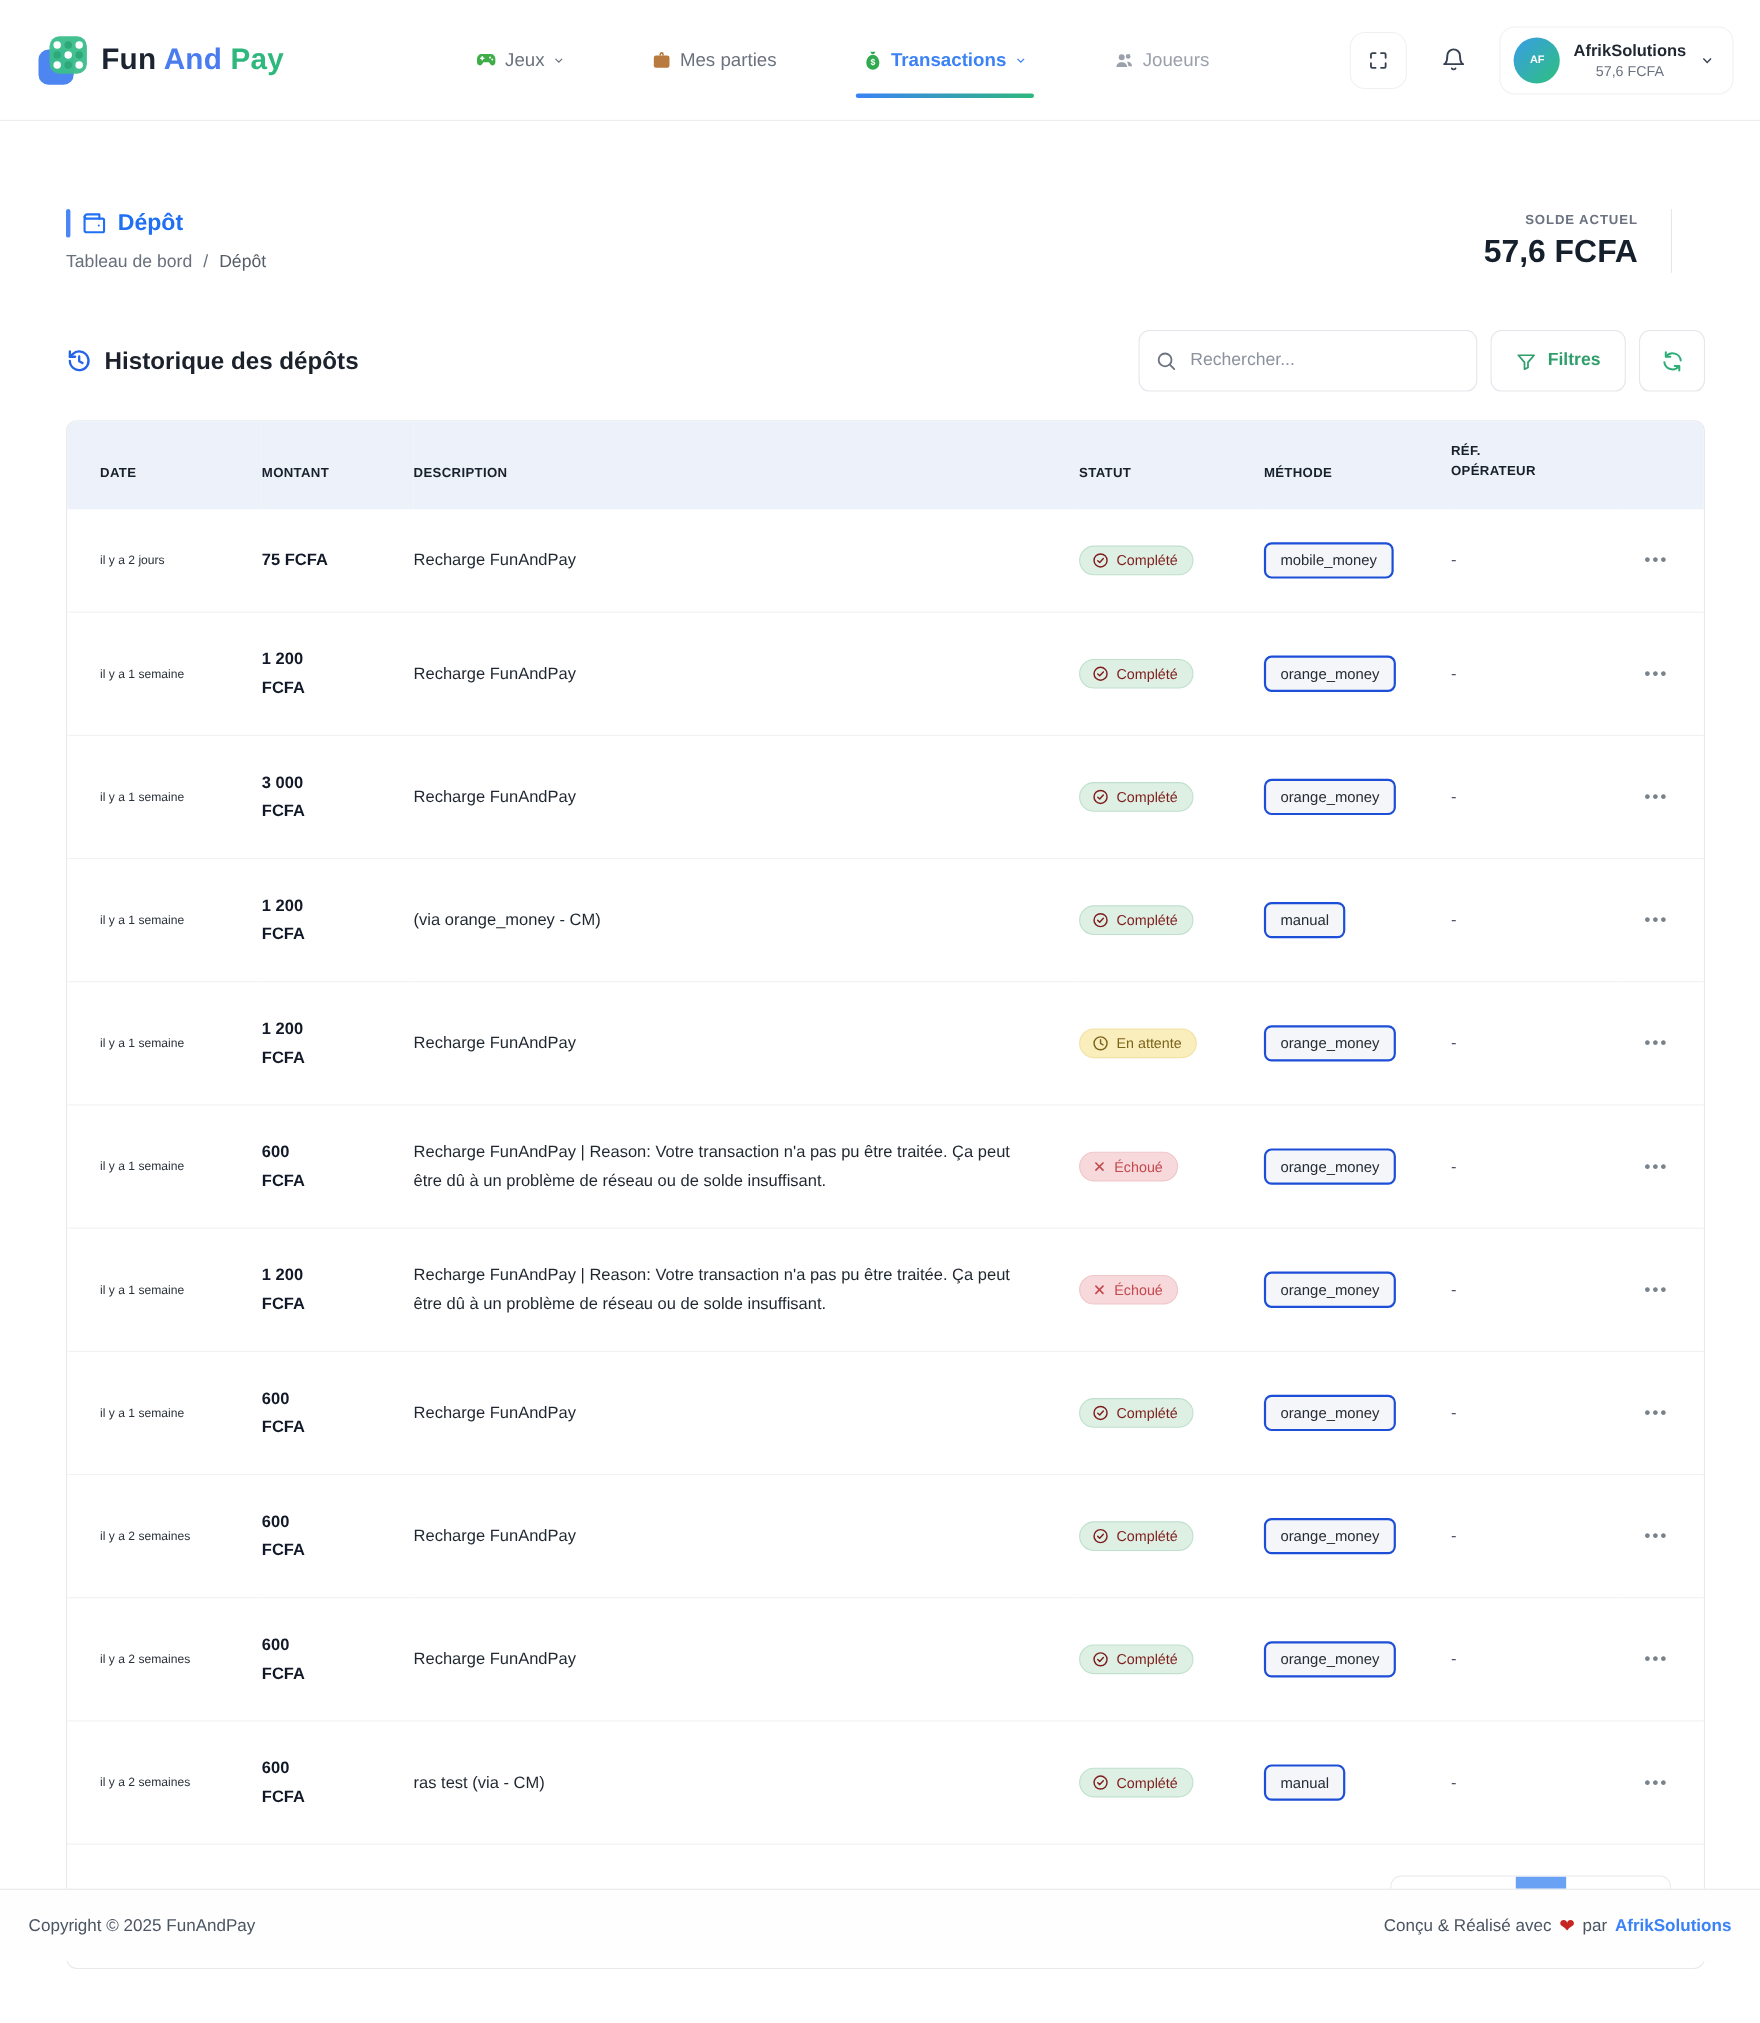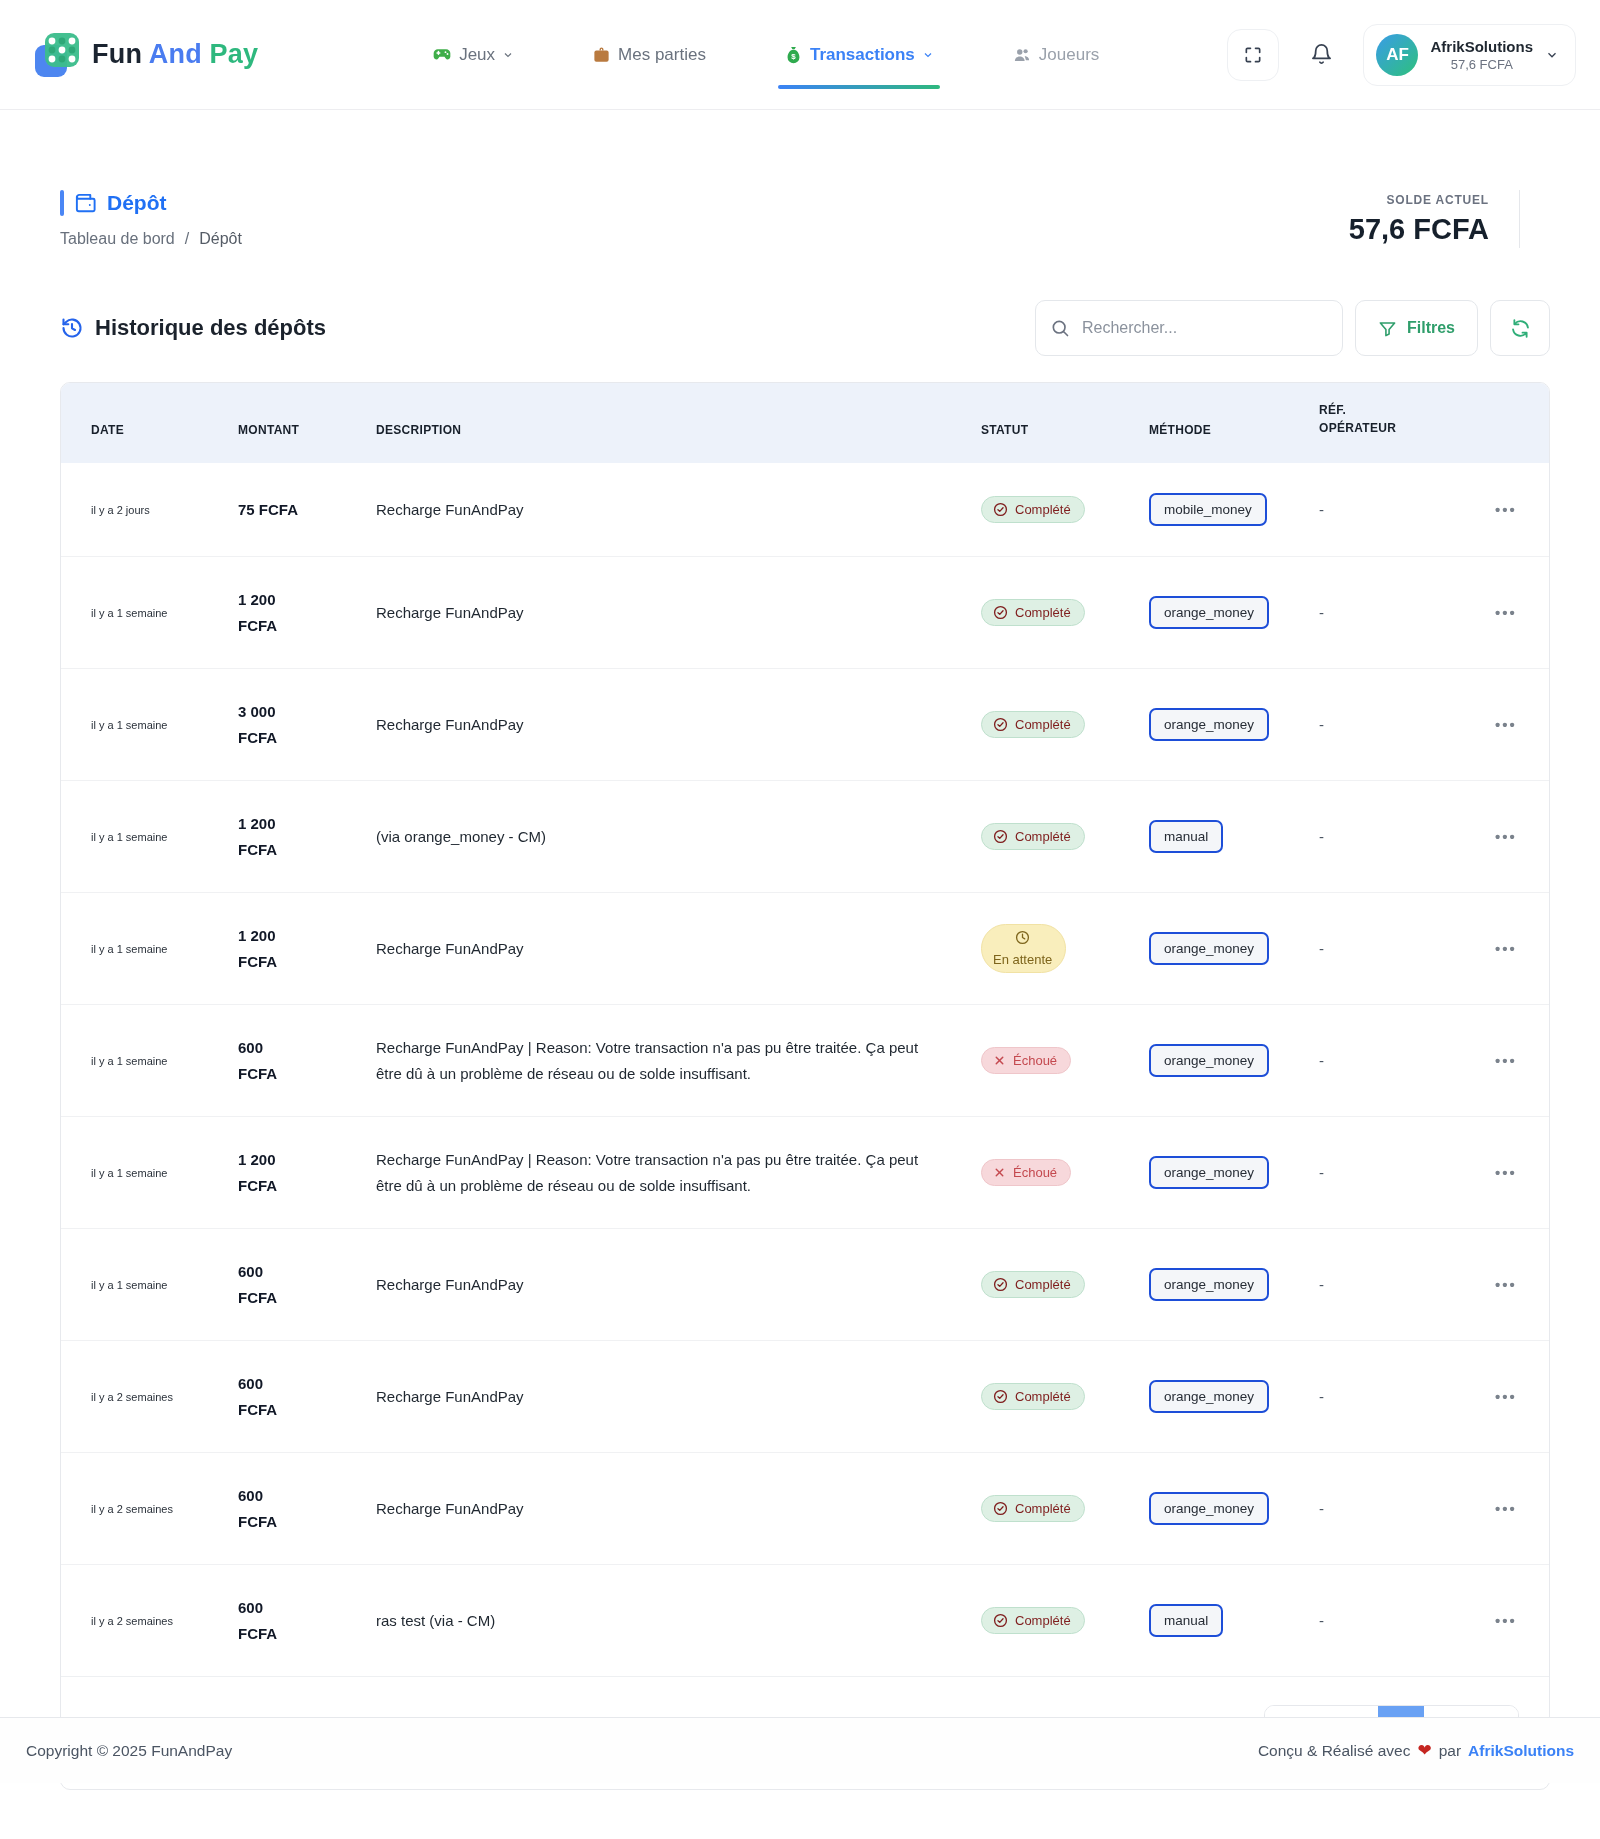--- a/index.html
+++ b/index.html
@@ -33,21 +33,21 @@
   .icon-btn {
     width:52px; height:52px; border:1px solid #eef0f3; border-radius:14px;
     display:flex; align-items:center; justify-content:center; background:#fff; cursor:pointer;
   }
   .bell-btn { border:none; width:40px; }
   .user-pill {
     display:flex; align-items:center; gap:12px; border:1px solid #eef0f3; border-radius:14px;
     padding:9px 16px 9px 12px; cursor:pointer; background:#fff;
   }
   .avatar {
-    width:42px; height:42px; border-radius:50%; color:#fff; font-weight:700; font-size:17px;
+    width:42px; height:42px; border-radius:50%; color:#fff; font-weight:700; font-size:10px;
     display:flex; align-items:center; justify-content:center;
     background:linear-gradient(135deg,#38a0dd 10%,#2fbd87 90%);
   }
   .user-meta { text-align:center; }
   .user-name { font-size:15px; font-weight:700; color:#1f2730; }
   .user-balance { font-size:13px; color:#6b7280; margin-top:2px; }
   
   .content { padding:0 50px 0 60px; }
   .page-head { margin-top:80px; display:flex; justify-content:space-between; align-items:center; }
   .title-wrap .title-row { display:flex; align-items:center; gap:10px; }
@@ -102,21 +102,21 @@
   td.cell-date { padding-left:30px; font-size:11px; color:#2a313a; }
   .amount { display:inline-block; max-width:64px; font-size:15px; font-weight:700; color:#111827; line-height:1.7; }
   td.cell-desc { font-size:15px; color:#1f2730; line-height:1.7; padding-right:40px; }
   .badge {
     display:inline-flex; align-items:center; gap:7px; border-radius:999px;
     padding:5px 13px 5px 11px; font-size:13px; font-weight:400; border:1px solid transparent;
   }
   .badge .b-icon { display:none; align-items:center; }
   .badge--completed { background:#def0e4; border-color:#bfe0cd; color:#7f1d1d; }
   .badge--completed .icon-check { display:inline-flex; }
-  .badge--pending { background:#f9eebc; border-color:#f1e2a4; color:#7d641b;flex-direction:column; }
+  .badge--pending { background:#f9eebc; border-color:#f1e2a4; color:#7d641b; }
   .badge--pending .icon-clock { display:inline-flex; }
   .badge--failed { background:#f7d8db; border-color:#efc6ca; color:#c4494f; }
   .badge--failed .icon-x { display:inline-flex; }
   .method-chip {
     display:inline-block; background:#f4f6f9; border:2px solid #1d4ed8; border-radius:7px;
     padding:7px 13px; font-size:13.5px; color:#272d36;
   }
   td.cell-ref { font-size:15px; color:#4b5563; }
   td.cell-actions { text-align:center; }
   .dots { color:#7a828c; font-size:15px; letter-spacing:2px; cursor:pointer; font-weight:700; }

